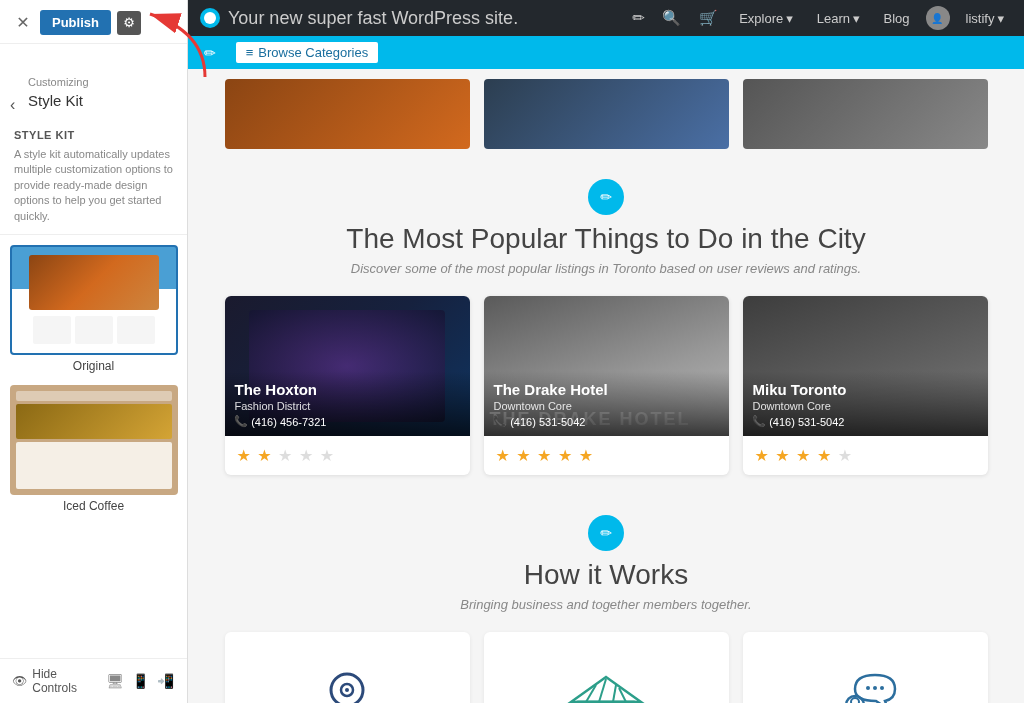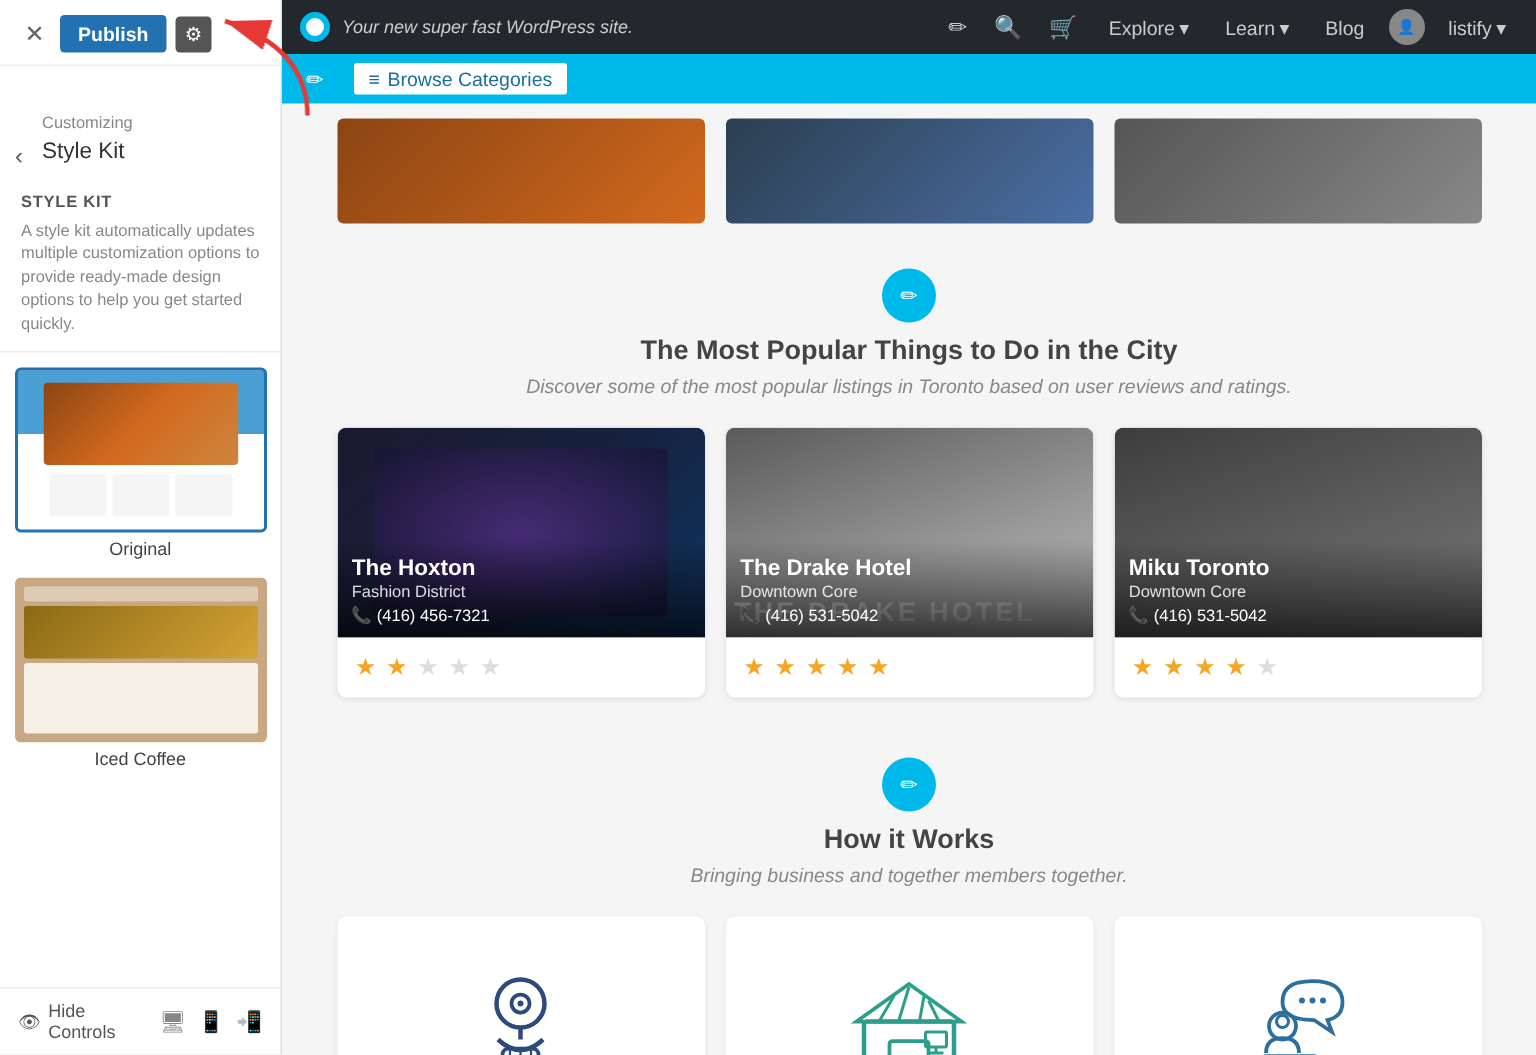--- a/index.html
+++ b/index.html
@@ -239,22 +239,21 @@
       border-radius: 50%;
       display: flex; align-items: center; justify-content: center;
     }
     .nav-logo-inner {
       width: 12px; height: 12px;
       background: #fff;
       border-radius: 50%;
     }
     .nav-site-title {
       color: #ccc;
-      font-size: 12px;
-      font-style: italic;
+      font-size: 18px;
     }
     .nav-spacer { flex: 1; }
     .nav-item {
       color: #ccc;
       font-size: 13px;
       padding: 0 8px;
       cursor: pointer;
       display: flex; align-items: center; gap: 3px;
     }
     .nav-icon-btn {
@@ -300,23 +299,23 @@
       align-items: center;
       justify-content: center;
       width: 36px; height: 36px;
       background: #00b9eb;
       border-radius: 50%;
       color: #fff;
       font-size: 14px;
     }
     .section-title {
       text-align: center;
-      font-size: 18px;
+      font-size: 28px;
       color: #444;
-      font-weight: 700;
+      font-weight: 400;
       margin-bottom: 6px;
     }
     .section-subtitle {
       text-align: center;
       font-size: 13px;
       color: #888;
       margin-bottom: 20px;
       font-style: italic;
     }
 

